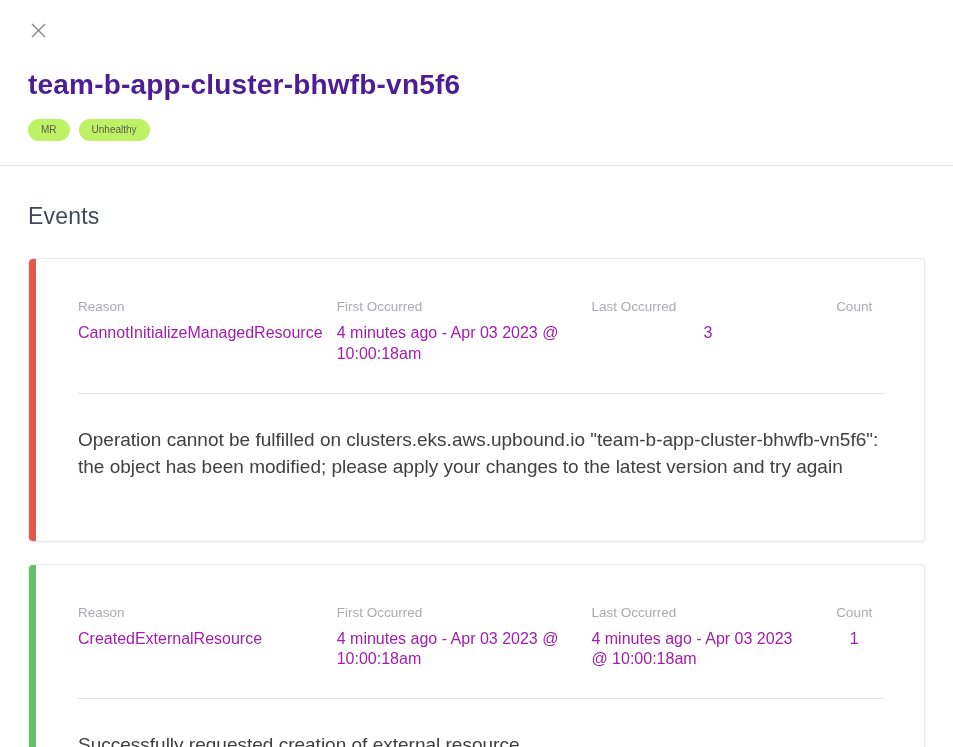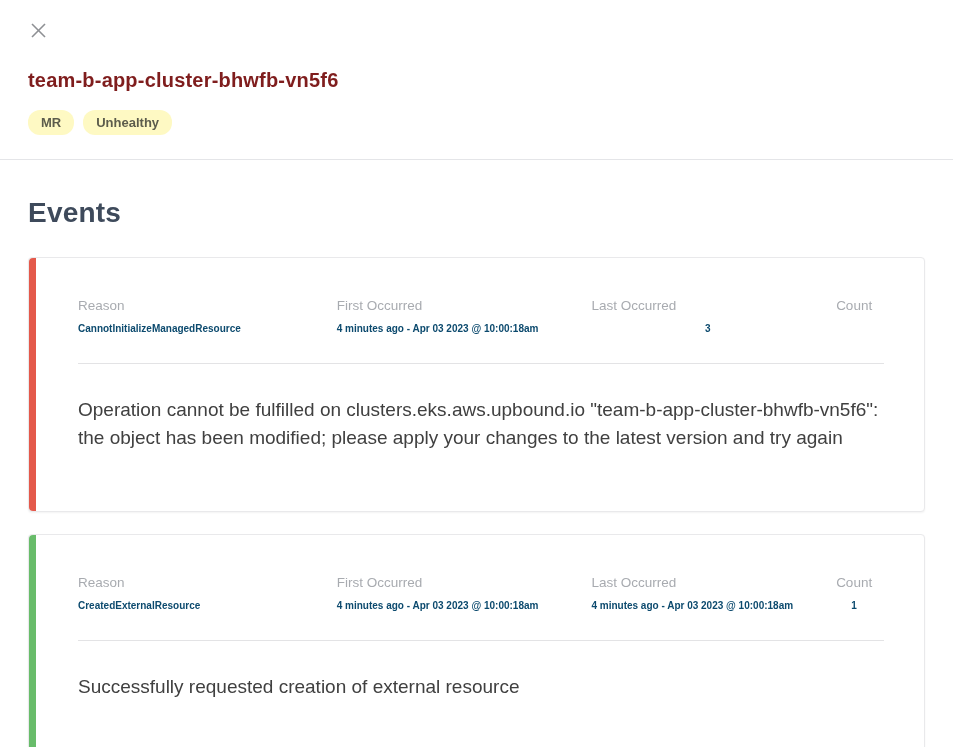--- a/index.html
+++ b/index.html
@@ -22,55 +22,54 @@
     padding: 2px;
     display: inline-flex;
     align-items: center;
     justify-content: center;
   }
   .close-btn svg { display: block; }
 
   
   .page-title {
     margin-top: 26px;
-    font-size: 20px;
+    font-size: 28px;
     font-weight: 700;
     letter-spacing: 0.2px;
-    color: #7f1d1d;
+    color: #4c1d95;
   }
 
   
   .badge-row {
     display: flex;
     gap: 9px;
     margin-top: 18px;
     align-items: center;
   }
   .badge {
-    background: #fef9c3;
+    background: #bef264;
     color: #5C5C4C;
-    font-size: 13px;
+    font-size: 10px;
     line-height: 1;
     padding: 6px 13px;
     border-radius: 12px;
     white-space: nowrap;
-    font-weight: bold;
   }
 
   
   .top-divider {
     margin: 24px -28px 0 -28px;
     border-top: 1px solid #E4E5E8;
   }
 
   
   .events-heading {
     margin-top: 37px;
-    font-size: 28px;
-    font-weight: 700;
+    font-size: 23px;
+    font-weight: 400;
     letter-spacing: 0.2px;
     color: #3E4A5B;
   }
 
   .event-card {
     position: relative;
     margin-top: 28px;
     border: 1px solid #E9E9EB;
     border-radius: 4px;
     background: #ffffff;
@@ -91,25 +90,24 @@
     display: grid;
     grid-template-columns: 32.1% 31.6% 28.9% 7.4%;
   }
   .event-grid.head { margin-top: 40px; }
   .event-grid.values { margin-top: 9px; }
   .col-label {
     font-size: 13.5px;
     color: #A8ABB0;
   }
   .cell {
-    font-size: 10px;
-    color: #0c4a6e;
+    font-size: 16px;
+    color: #a21caf;
     line-height: 1.3;
     padding-right: 18px;
-    font-weight: bold;
   }
   .cell.count, .col-label.count { text-align: center; padding-right: 0; }
 
   .inner-divider {
     border-top: 1px solid #E3E3E5;
     margin-top: 28px;
   }
   .event-message {
     margin: 32px 0 0 0;
     padding-bottom: 48px;

